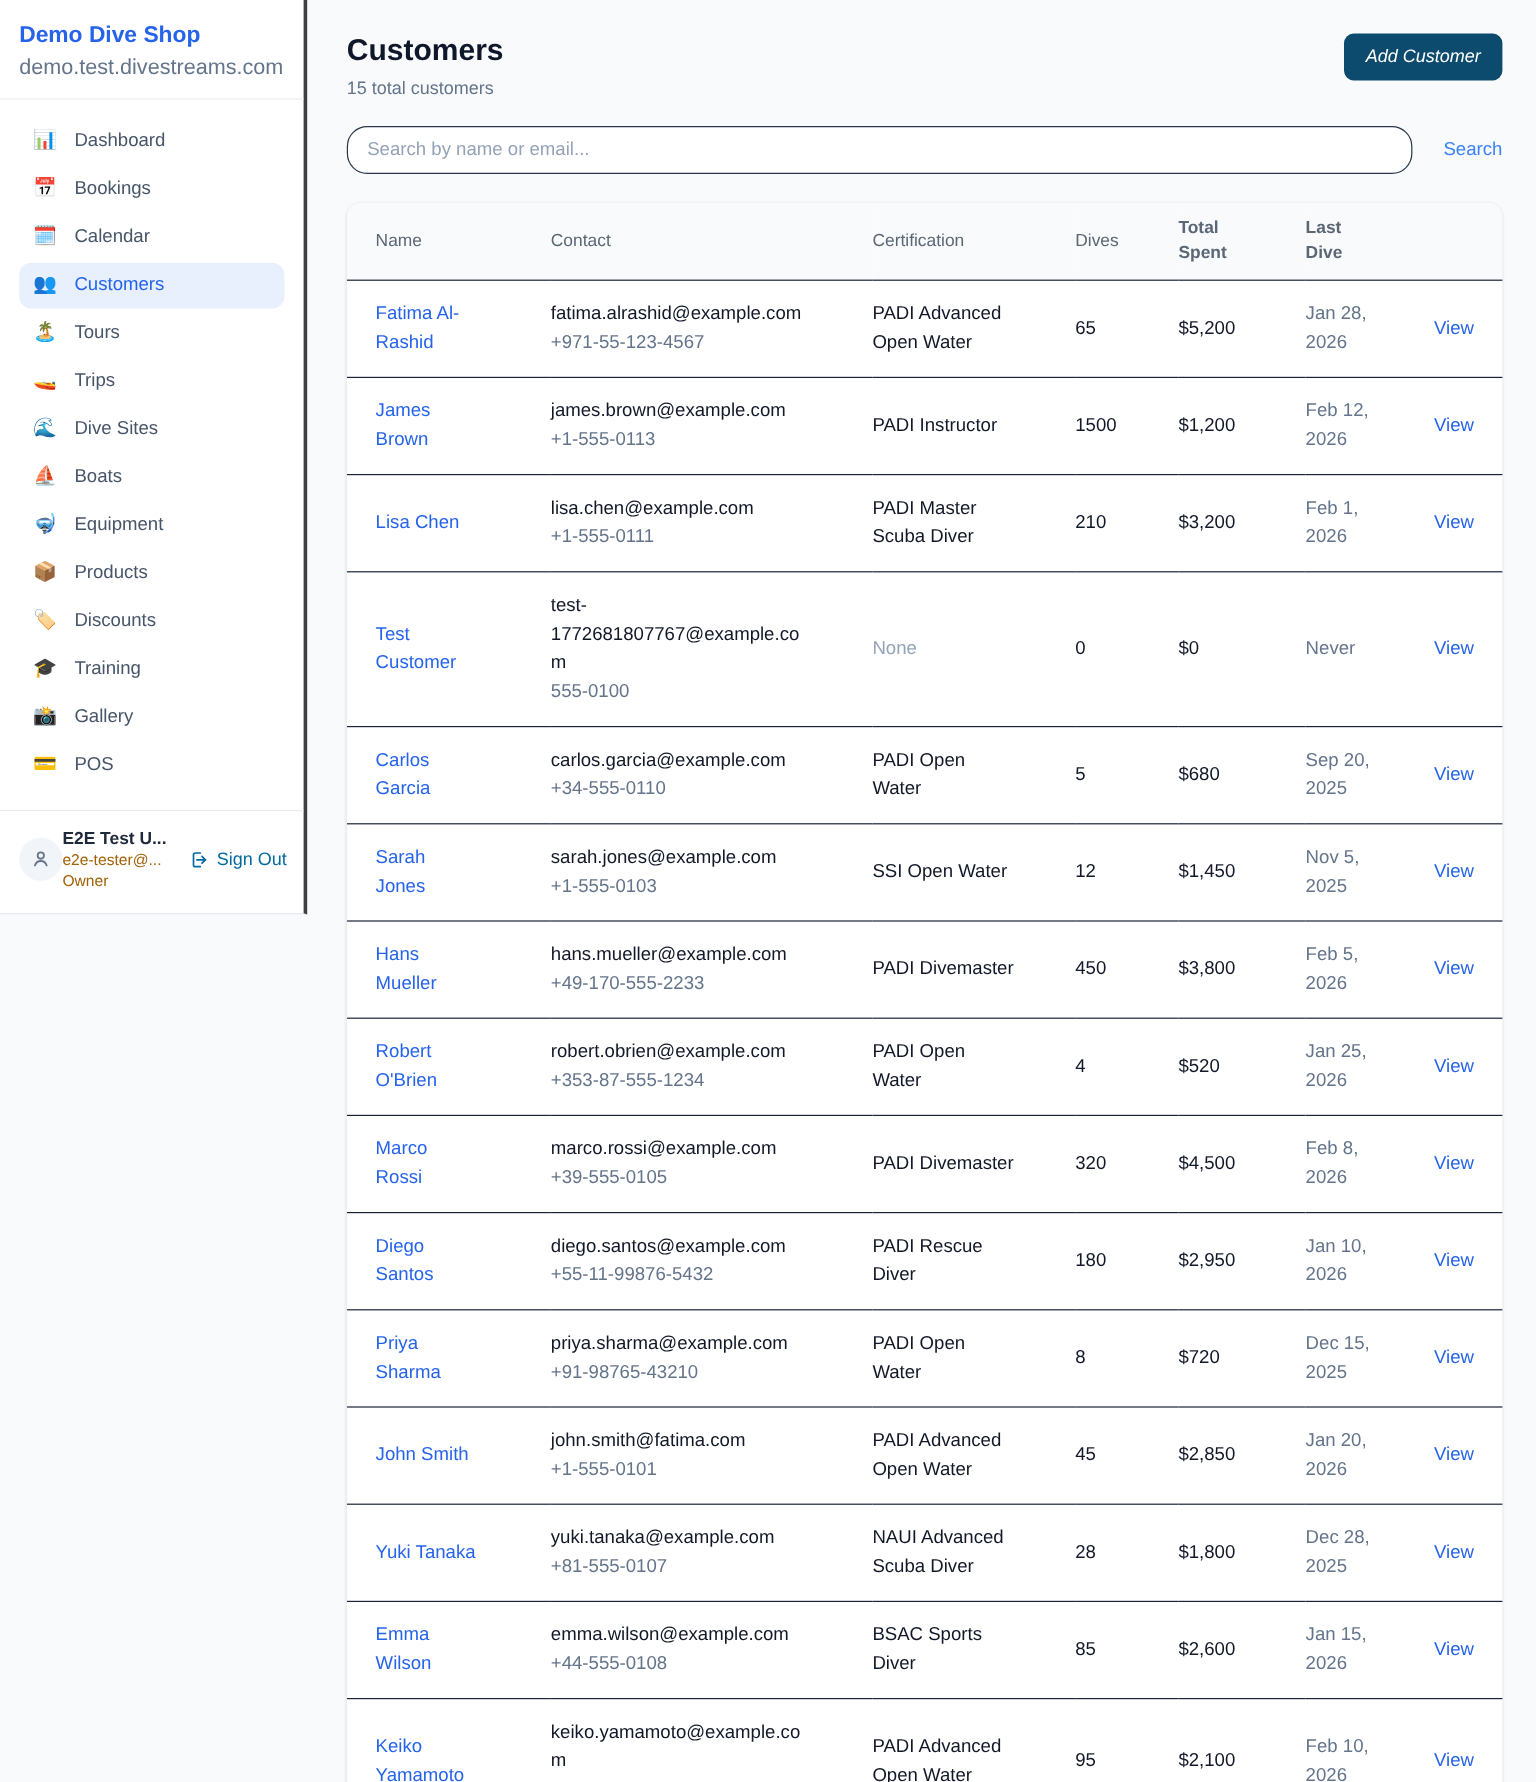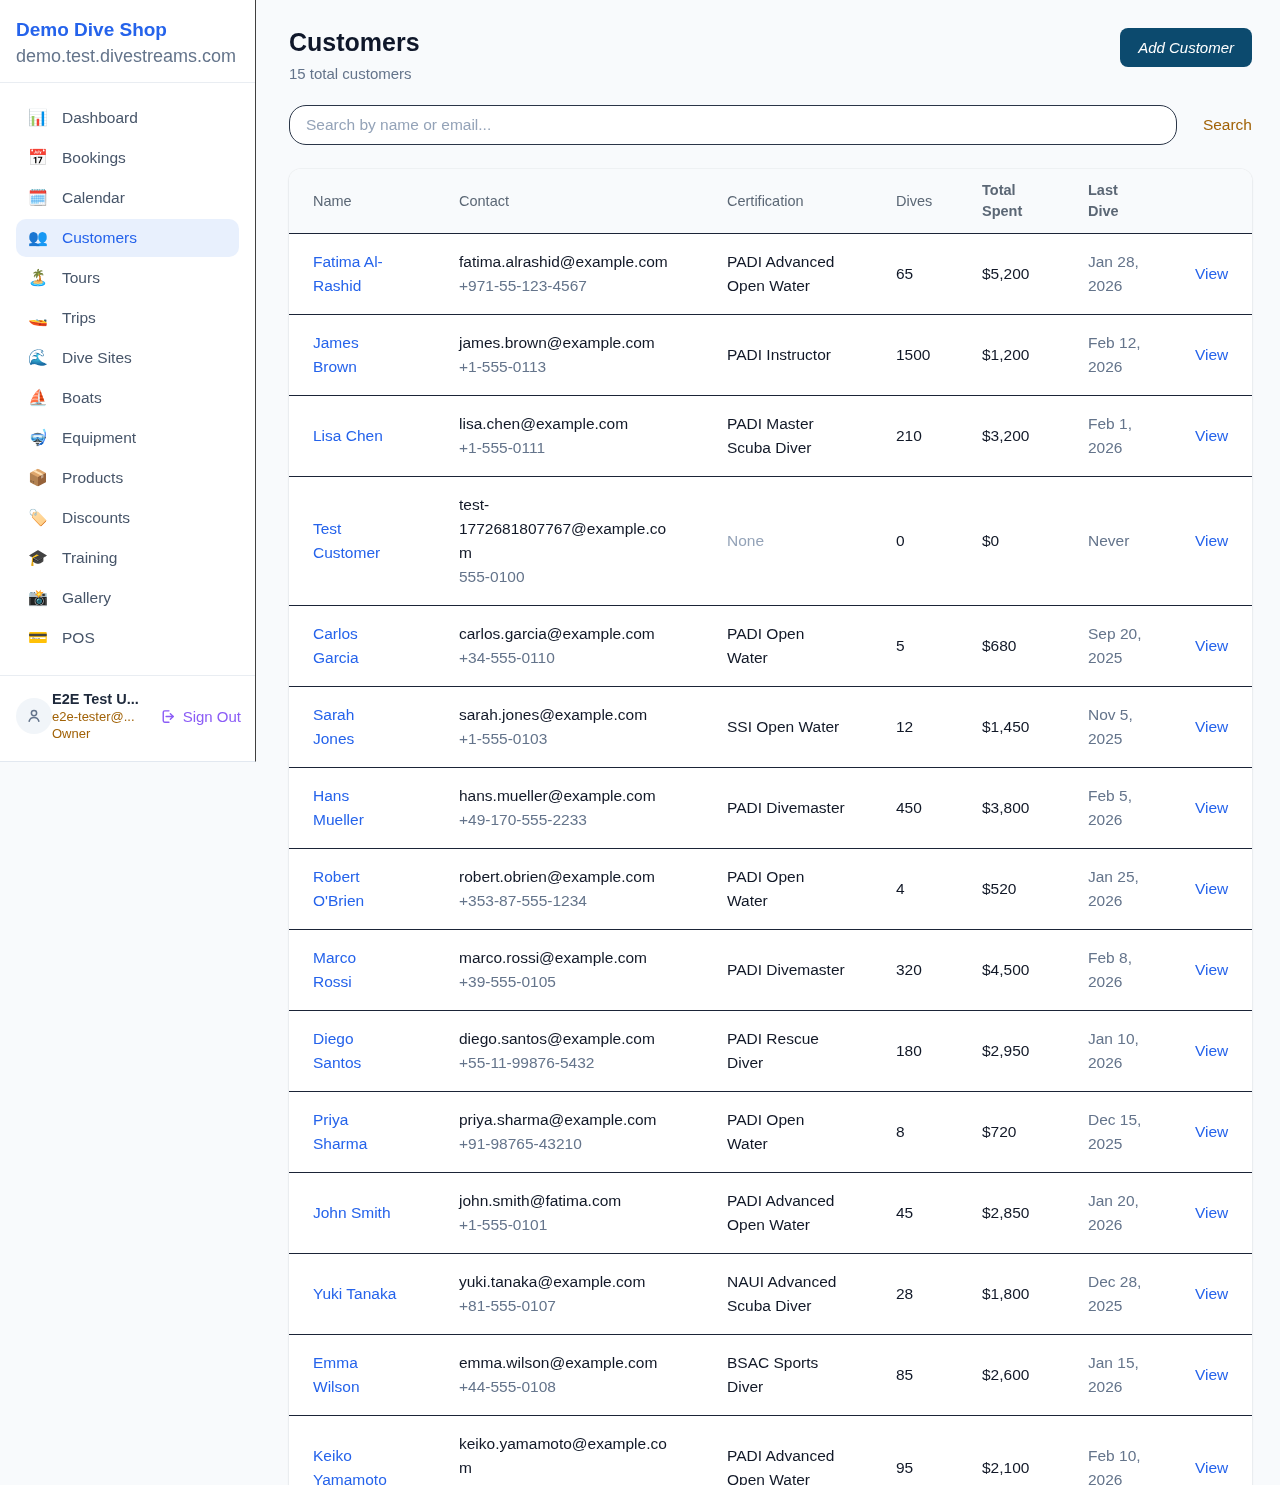--- a/index.html
+++ b/index.html
@@ -9,21 +9,21 @@
     font-family: "Liberation Sans", "DejaVu Sans", sans-serif;
     color: #0f172a;
   }
   .layout { display: flex; align-items: flex-start; }
 
   
   .sidebar {
     flex: 0 0 256px;
     width: 256px;
     background: #ffffff;
-    border-right: 1px solid #404040;
+    border-right: 3px solid #404040;
     border-bottom: 1px solid #e2e8f0;
   }
   .brand-block { padding: 19px 16px 15px 16px; border-bottom: 1px solid #e9edf2; }
   .brand { color: #2563eb; font-size: 19px; font-weight: 700; cursor: pointer; }
   .domain { margin-top: 5px; font-size: 18px; color: #64748b; }
   .nav { padding: 14px 16px 16px 16px; }
   .nav-item {
     display: flex; align-items: center; gap: 14px;
     padding: 10px 12px; margin: 2px 0;
     border-radius: 10px; cursor: pointer;
@@ -40,21 +40,21 @@
     width: 36px; height: 36px; border-radius: 50%;
     background: #f1f5f9; flex: 0 0 36px;
     display: flex; align-items: center; justify-content: center;
     color: #64748b;
   }
   .user-info { flex: 1; min-width: 0; }
   .user-name { font-size: 14.5px; font-weight: 700; color: #1e293b; white-space: nowrap; overflow: hidden; }
   .user-email, .user-role { font-size: 13px; color: #a16207; margin-top: 2px; white-space: nowrap; overflow: hidden; }
   .signout {
     display: flex; align-items: center; gap: 7px;
-    color: #8b5cf6; font-size: 15px; cursor: pointer;
+    color: #0369a1; font-size: 15px; cursor: pointer;
     background: none; border: none; font-family: inherit;
     white-space: nowrap;
   }
 
   
   .main { flex: 1; padding: 28px 28px 24px 33px; min-width: 0; }
   .page-head { display: flex; justify-content: space-between; align-items: flex-start; }
   .page-title { font-size: 25px; font-weight: 700; color: #0f172a; }
   .page-subtitle { margin-top: 8px; font-size: 15px; color: #64748b; }
   .btn-primary {
@@ -65,21 +65,21 @@
   .search-row { display: flex; align-items: center; gap: 26px; margin-top: 23px; }
   .search-input {
     flex: 1; height: 40px;
     border: 1.5px solid #2b3648; border-radius: 17px;
     padding: 0 16px; font-size: 15.5px; font-family: inherit;
     background: #ffffff; color: #0f172a; outline: none;
   }
   .search-input::placeholder { color: #94a3b8; }
   .search-btn {
     background: none; border: none; cursor: pointer;
-    font-size: 15.5px; font-weight: 500; color: #a16207; font-family: inherit;
+    font-size: 15.5px; font-weight: 500; color: #3b82f6; font-family: inherit;
   }
 
   
   .card {
     margin-top: 24px; background: #ffffff;
     border-radius: 12px; overflow: hidden;
     box-shadow: 0 1px 3px rgba(15,23,42,.07), 0 0 0 1px rgba(15,23,42,.03);
   }
   table { width: 100%; border-collapse: collapse; table-layout: fixed; }
   thead th {

